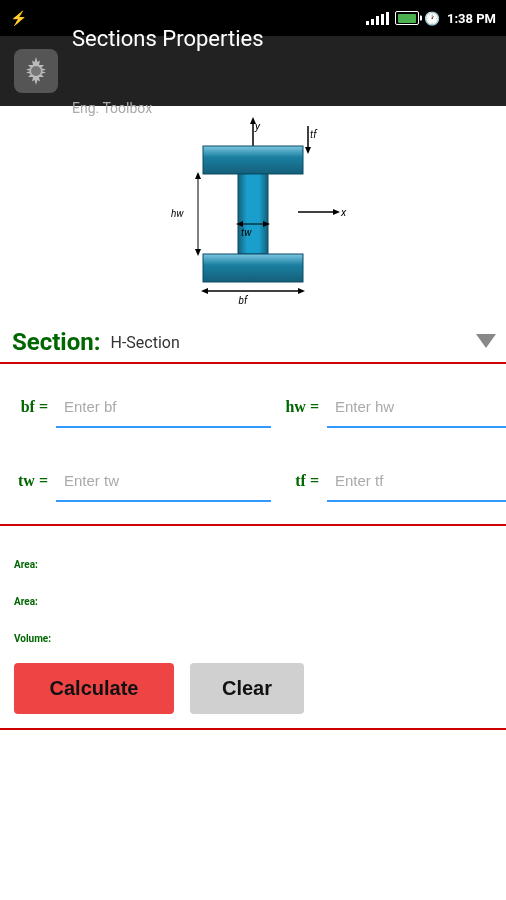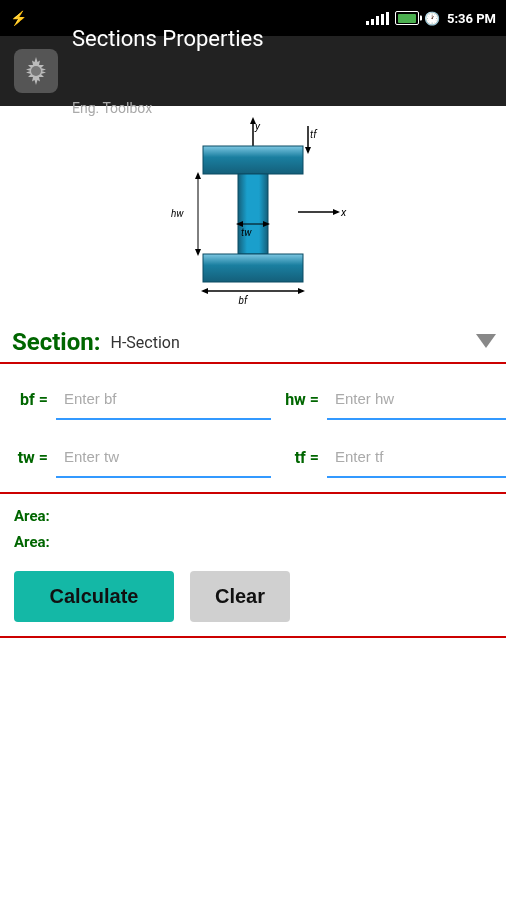--- a/index.html
+++ b/index.html
@@ -140,80 +140,82 @@
       margin-bottom: 0;
     }
 
     .input-label {
       color: #006600;
       font-size: 16px;
       font-weight: bold;
       min-width: 40px;
       text-align: right;
       flex-shrink: 0;
+      font-family: Liberation Serif, serif;
     }
 
     .input-field {
       flex: 1;
       height: 42px;
       border: none;
       border-bottom: 2px solid #3399ff;
       font-size: 15px;
       color: #333;
       padding: 4px 8px;
       outline: none;
       background: transparent;
-      margin: 4px 4px;
+      margin: 12px 4px;
     }
 
     .input-field::placeholder {
       color: #aaa;
       font-size: 15px;
     }
 
     
     .results-area {
       padding: 10px 14px 6px;
     }
 
     .result-line {
       color: #006600;
-      font-size: 15px;
+      font-size: 10px;
       font-weight: bold;
       line-height: 1.7;
+      margin-top: 20px;
     }
 
     
     .buttons-row {
       display: flex;
       align-items: center;
       gap: 16px;
       padding: 10px 14px 14px;
     }
 
     .btn-calculate {
-      background: #14b8a6;
+      background: #ef4444;
       border: none;
       border-radius: 4px;
       font-size: 20px;
       font-weight: bold;
       color: #111;
       padding: 14px 28px;
       cursor: pointer;
       min-width: 160px;
     }
 
     .btn-clear {
       background: #d0d0d0;
       border: none;
       border-radius: 4px;
       font-size: 20px;
       font-weight: bold;
       color: #111;
-      padding: 14px 25px;
+      padding: 14px 32px;
       cursor: pointer;
       min-width: 100px;
     }
 
     .divider-red {
       height: 2px;
       background: #cc0000;
       margin: 0;
     }
 
@@ -282,21 +284,21 @@
       <span style="height:13px;"></span>
     </div>
 
     <div class="battery">
       <div class="battery-fill"></div>
       <div class="battery-tip"></div>
     </div>
 
     <span style="font-size:13px;">🕐</span>
 
-    <span style="font-weight:bold;">5:36 PM</span>
+    <span style="font-weight:bold;">1:38 PM</span>
   </div>
 </div>
 
 <div class="app-bar">
   <div class="app-icon">
 
     <svg width="32" height="32" viewBox="0 0 32 32" fill="none">
       <circle cx="16" cy="16" r="5" fill="#aaa"></circle>
       <path d="M16 2 L17.5 7 L20 5.5 L19 10 L24 10 L21 13 L26 14.5 L21.5 16 L26 17.5 L21 19 L24 22 L19 22 L20 26.5 L17.5 25 L16 30 L14.5 25 L12 26.5 L13 22 L8 22 L11 19 L6 17.5 L10.5 16 L6 14.5 L11 13 L8 10 L13 10 L12 5.5 L14.5 7 Z" fill="#bbb"></path>
       <circle cx="16" cy="16" r="5" fill="#777"></circle>
@@ -380,20 +382,21 @@
     <span class="input-label">tw =</span>
     <input class="input-field" type="number" placeholder="Enter tw" style="">
     <span class="input-label">tf =</span>
     <input class="input-field" type="number" placeholder="Enter tf" style="">
   </div>
 </div>
 
 <div class="results-area">
   <div class="result-line">Area:</div>
   <div class="result-line">Area:</div>
+  <div class="result-line">Volume:</div>
 </div>
 
 <div class="buttons-row">
   <button class="btn-calculate">Calculate</button>
   <button class="btn-clear">Clear</button>
 </div>
 
 <div class="divider-red"></div>
 
 </body></html>

